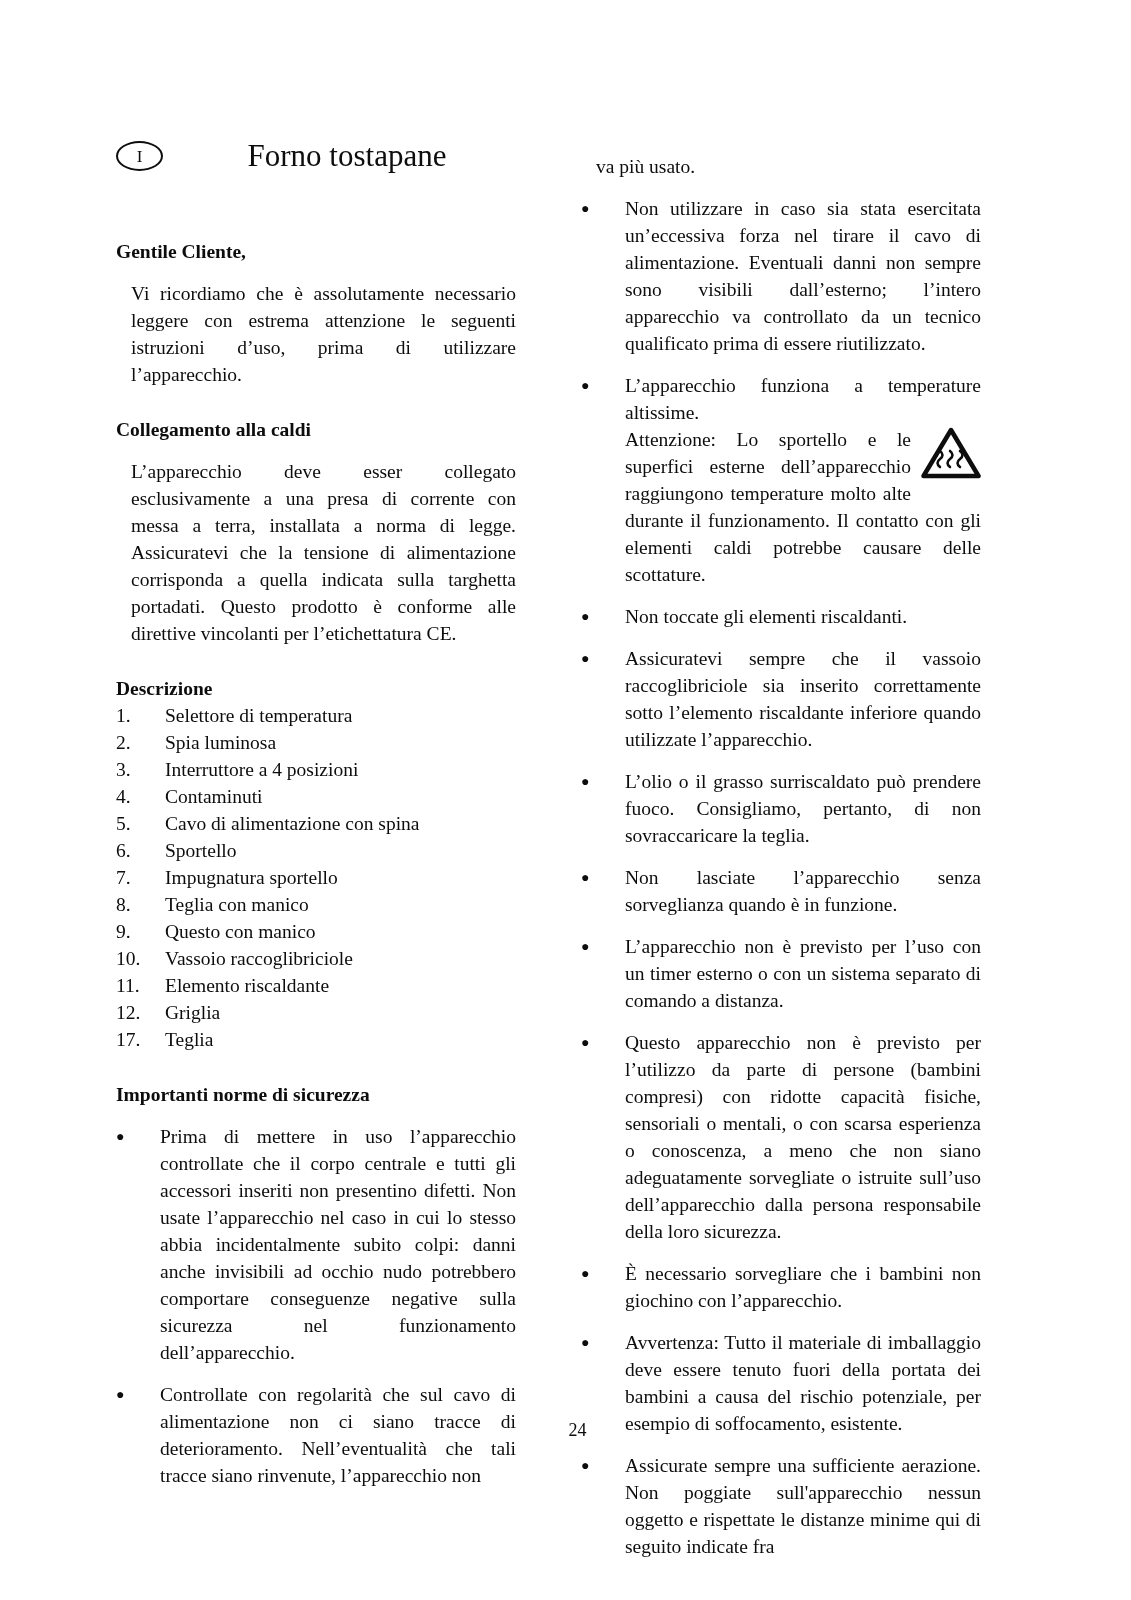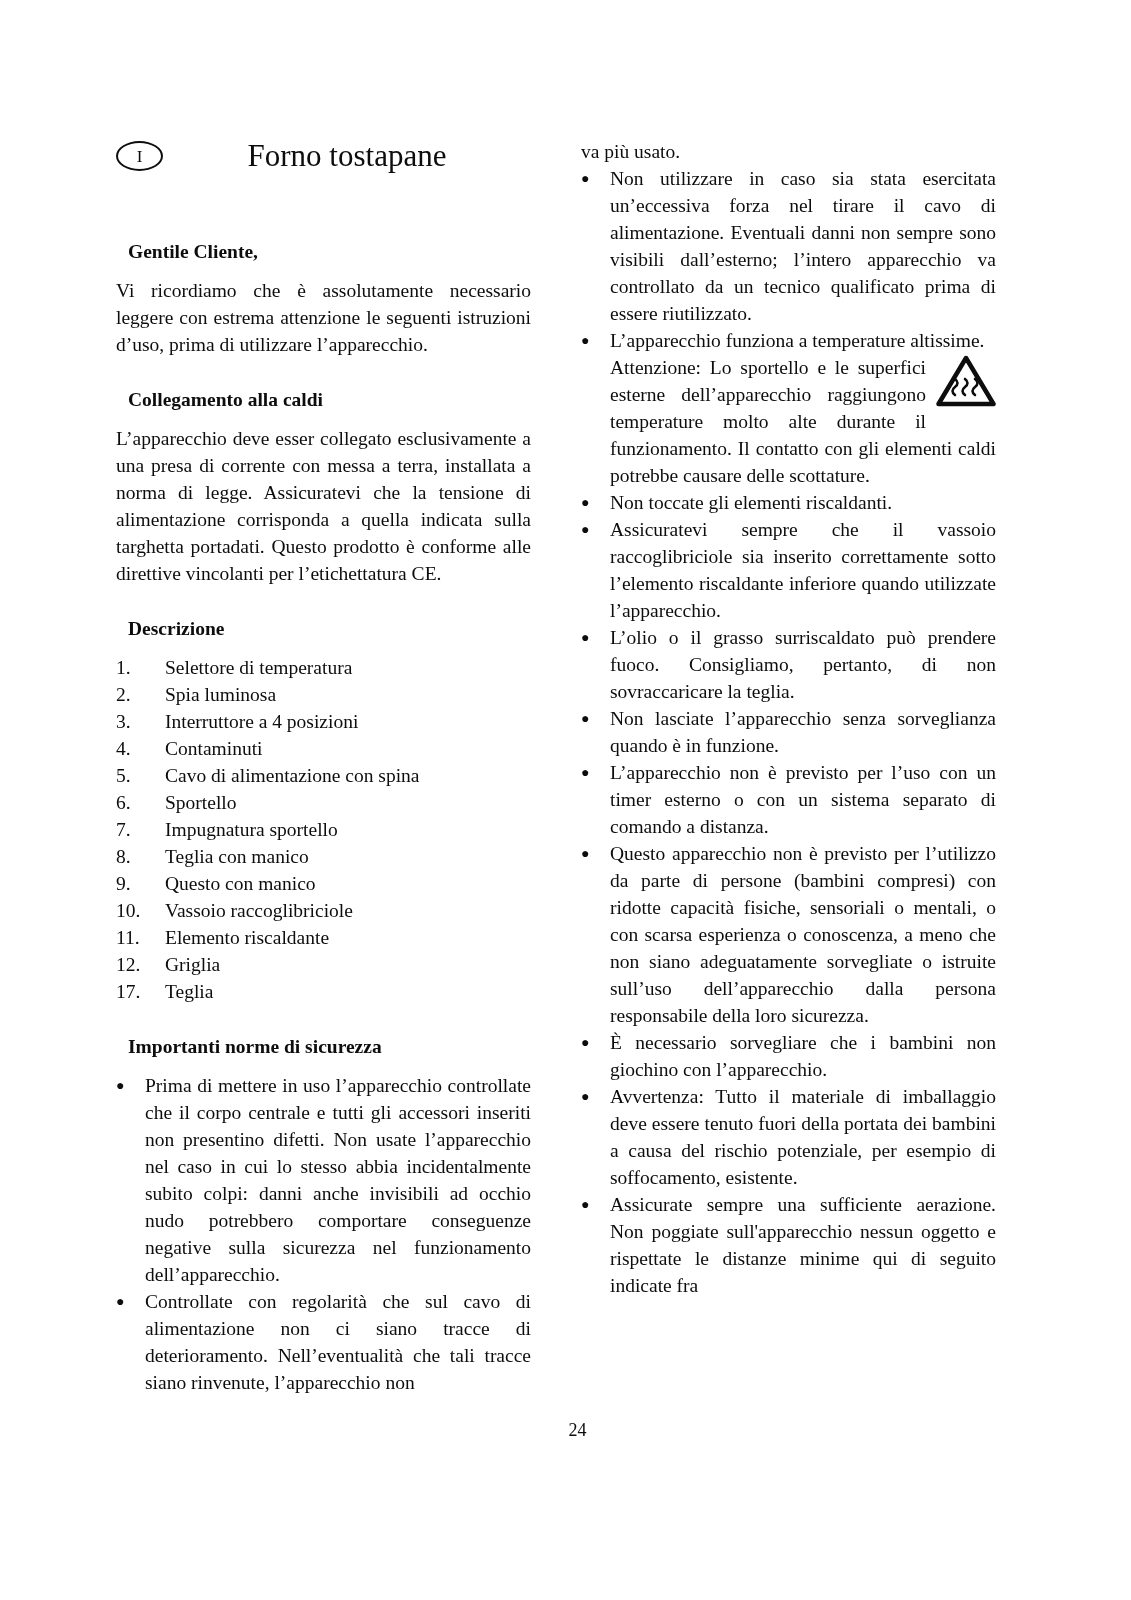--- a/index.html
+++ b/index.html
@@ -14,22 +14,22 @@
   .col { width: 415px; font-size: 19.5px; line-height: 27px; text-align: justify; }
   .header { display: flex; align-items: center; margin-bottom: 64px; }
   .lang-badge {
     width: 47px; height: 30px; border: 2px solid #0d0d0d; border-radius: 50%;
     display: flex; align-items: center; justify-content: center;
     font-size: 17px; flex: 0 0 auto;
   }
   .title { flex: 1; text-align: center; font-size: 31px; line-height: 36px; font-weight: 400; }
   .section { margin-bottom: 28px; }
   .section:last-child { margin-bottom: 0; }
-  .heading { font-weight: bold; font-size: 19.5px; margin: 12px; text-align: left; }
-  p { margin: 0; }
+  .heading { font-weight: bold; font-size: 19.5px; margin: 0; text-align: left; }
+  p { margin: 15px; }
   .dlist-row { display: flex; }
   .dlist-num { flex: 0 0 49px; }
   .bullet { position: relative; padding-left: 29px; }
   .bullet .dot { position: absolute; left: 0; top: 0; font-size: 14px; line-height: 27px; }
   .b { font-weight: normal; }
   .hot-icon { float: right; margin: 1px 0 4px 10px; width: 60px; height: 52px; }
   .hot-icon svg { display: block; }
   .pageno {
     position: absolute; top: 1420px; left: 12px; width: 1131px;
     text-align: center; font-size: 18px;

